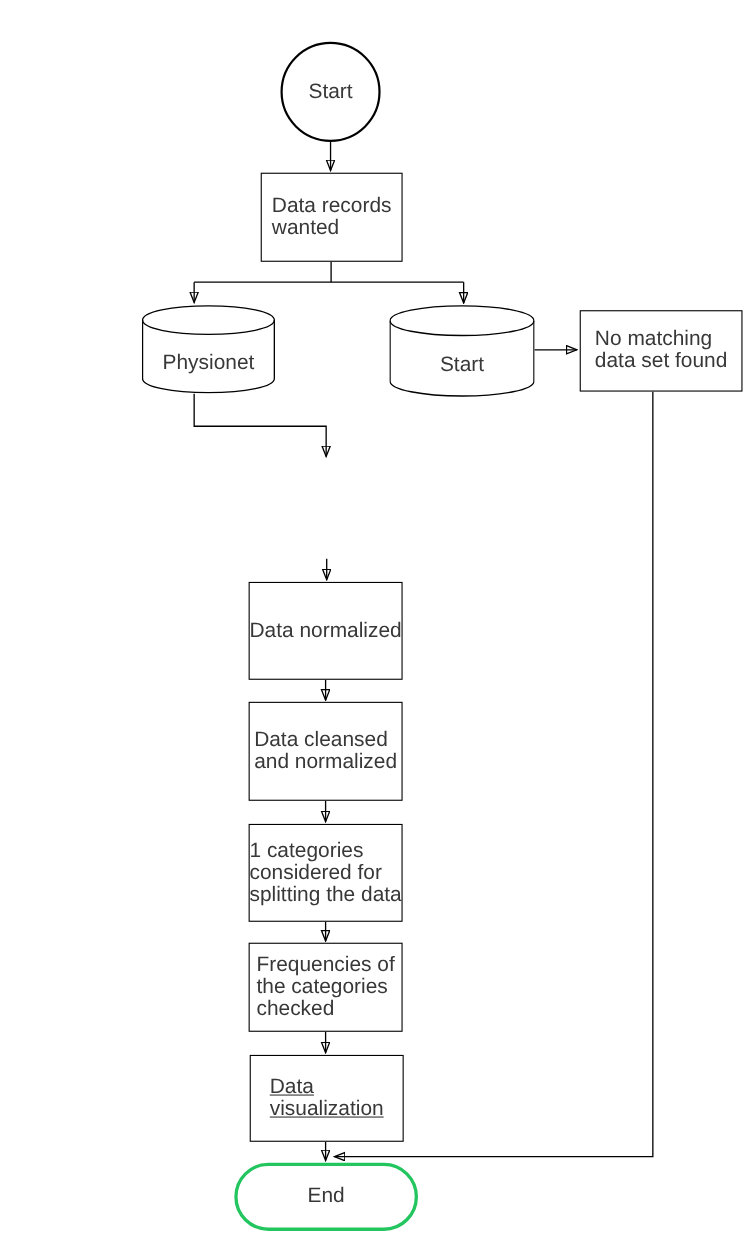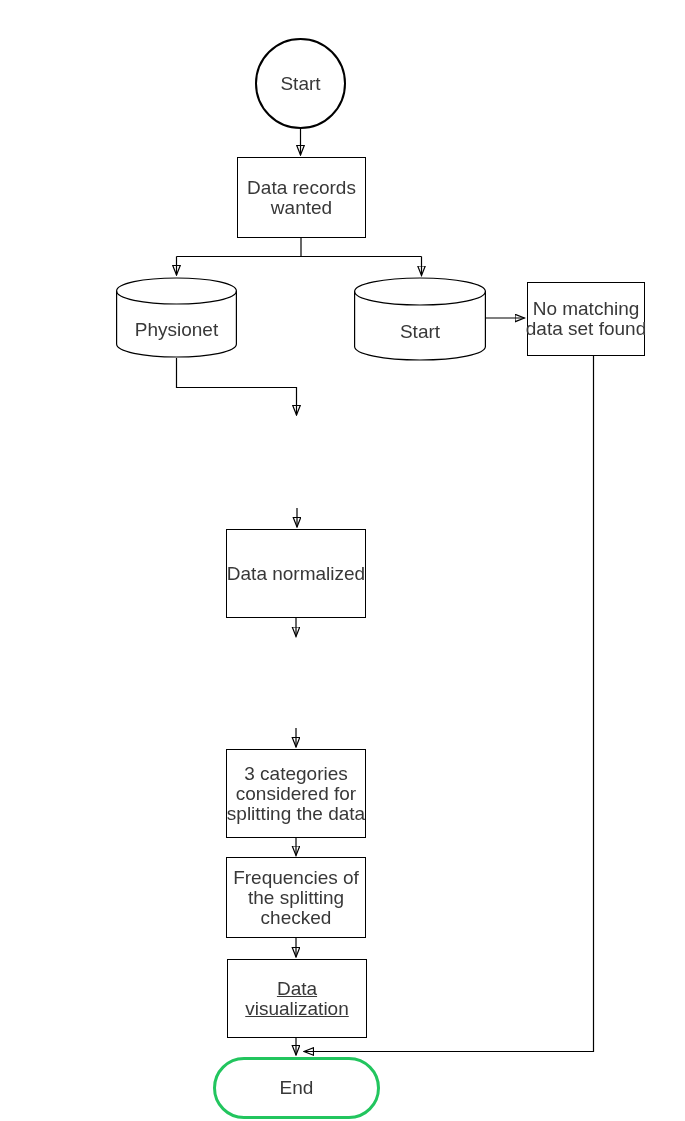--- a/index.html
+++ b/index.html
@@ -10,21 +10,21 @@
     background: #ffffff;
     font-family: "Liberation Sans", sans-serif;
     overflow: hidden;
   }
   .node {
     position: absolute;
     box-sizing: border-box;
     display: flex;
     align-items: center;
     justify-content: center;
-    text-align: center;
+    text-align: left;
     font-size: 19px;
     line-height: 20px;
     color: #383838;
     white-space: pre;
     background: #ffffff;
   }
   .rect { border: 1px solid #000000; }
   .circle { border: 2.5px solid #000000; border-radius: 50%; }
   .terminator { border: 3px solid #22c55e; border-radius: 31px; }
   .db { background: transparent; }
@@ -67,56 +67,60 @@
 
   <div class="node circle" style="left:255px; top:38px; width:91px; height:91px;">
     <span>Start</span>
   </div>
 
   <div class="node rect" style="left:237px; top:157px; width:129px; height:81px;">
     <span>Data records
 wanted</span>
   </div>
 
-  <div class="node db" style="left:116px; top:277px; width:121px; height:81px;">
+  <div class="node db" style="left:129px; top:277px; width:121px; height:81px;">
     <svg width="121" height="81" viewBox="0 0 121 81">
       <path d="M0.6,14 C0.6,6.5 27,1 60.5,1 C94,1 120.4,6.5 120.4,14 L120.4,67 C120.4,74.5 94,80 60.5,80 C27,80 0.6,74.5 0.6,67 Z" fill="#ffffff" stroke="#000000" stroke-width="1.2"></path>
       <path d="M0.6,14 C0.6,21.5 27,27 60.5,27 C94,27 120.4,21.5 120.4,14" fill="none" stroke="#000000" stroke-width="1.2"></path>
     </svg>
     <span class="db-label" style="margin-top:25px;">Physionet</span>
   </div>
 
   <div class="node db" style="left:354px; top:277px; width:132px; height:84px;">
     <svg width="132" height="84" viewBox="0 0 132 84">
       <path d="M0.6,14.5 C0.6,6.8 29.5,1 66,1 C102.5,1 131.4,6.8 131.4,14.5 L131.4,69.5 C131.4,77.2 102.5,83 66,83 C29.5,83 0.6,77.2 0.6,69.5 Z" fill="#ffffff" stroke="#000000" stroke-width="1.2"></path>
       <path d="M0.6,14.5 C0.6,22.2 29.5,28 66,28 C102.5,28 131.4,22.2 131.4,14.5" fill="none" stroke="#000000" stroke-width="1.2"></path>
     </svg>
     <span class="db-label" style="margin-top:26px;">Start</span>
   </div>
 
-  <div class="node rect" style="left:527px; top:282px; width:118px; height:74px;">
+  <div class="node rect" style="left:527px; top:282px; width:148px; height:74px;">
     <span>No matching
 data set found</span>
   </div>
 
 
   <div class="node rect" style="left:226px; top:529px; width:140px; height:89px;">
     <span>Data normalized</span>
   </div>
 
+  <div class="node rect" style="left:226px; top:638px; width:140px; height:90px;">
+    <span>Data cleansed
+and normalized</span>
+  </div>
 
   <div class="node rect" style="left:226px; top:749px; width:140px; height:89px;">
-    <span>3 categories
+    <span>1 categories
 considered for
 splitting the data</span>
   </div>
 
   <div class="node rect" style="left:226px; top:857px; width:140px; height:81px;">
     <span>Frequencies of
-the splitting
+the categories
 checked</span>
   </div>
 
   <div class="node rect" style="left:227px; top:959px; width:140px; height:79px;text-decoration:underline;">
     <span>Data
 visualization</span>
   </div>
 
   <div class="node terminator" style="left:213px; top:1057px; width:167px; height:62px;">
     <span>End</span>

